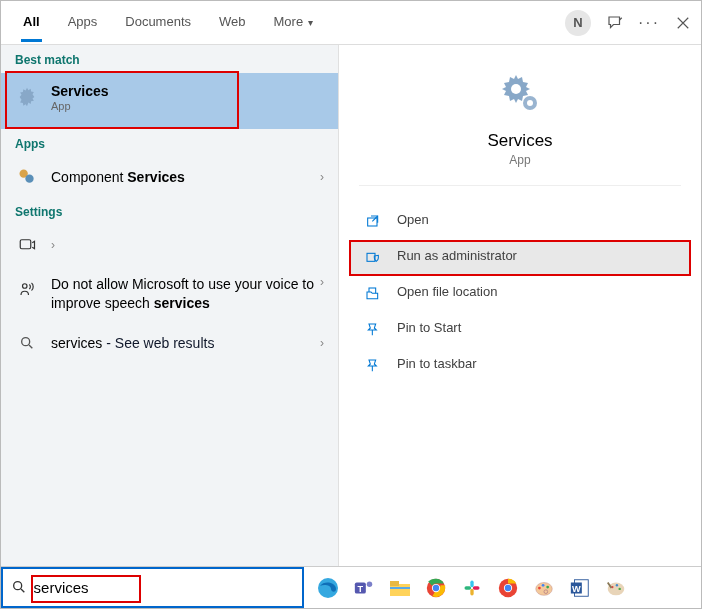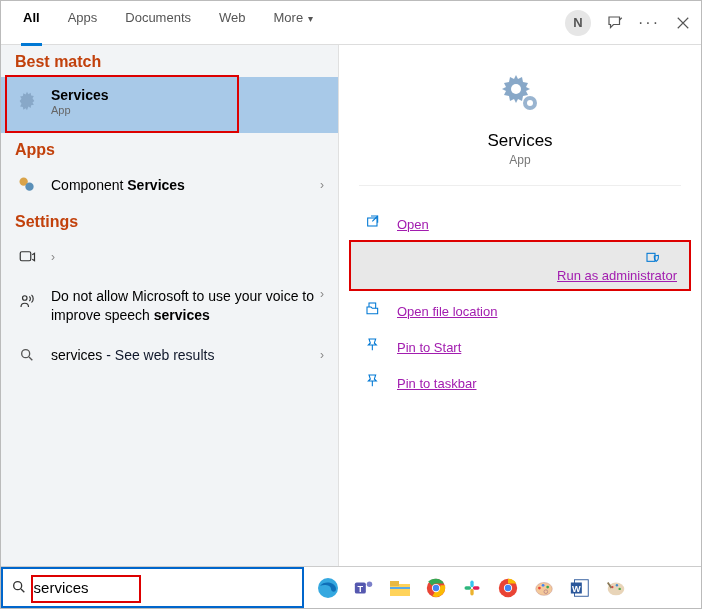--- a/index.html
+++ b/index.html
@@ -3,53 +3,53 @@
 <meta charset="utf-8">
 <style>
 * { margin: 0; padding: 0; box-sizing: border-box; font-family: "Segoe UI", sans-serif; }
 body { width: 702px; height: 609px; background: #fff; overflow: hidden; position: relative; }
 
 .container { width: 702px; height: 609px; border: 1px solid #bbb; display: flex; flex-direction: column; }
 
 
 .header { height: 44px; display: flex; align-items: center; padding: 0 8px; border-bottom: 1px solid #ddd; }
 .tabs { display: flex; gap: 0; }
-.tab { padding: 10px 14px 20px; font-size: 13px; color: #555; cursor: pointer; position: relative; }
+.tab { padding: 10px 14px 12px; font-size: 13px; color: #555; cursor: pointer; position: relative; }
 .tab.active { color: #000; font-weight: 600; }
 .tab.active::after { content:""; position:absolute; left:12px; right:12px; bottom:-1px; height:3px; background:#0078d4; }
 .tab .chev { font-size: 10px; margin-left: 2px; }
 .header-right { margin-left: auto; display: flex; align-items: center; gap: 14px; }
 .avatar { width: 26px; height: 26px; border-radius: 50%; background: #e6e6e6; color:#555; display:flex; align-items:center; justify-content:center; font-size:13px; font-weight:600;}
 .hicon { width: 20px; height: 20px; color:#555; display:flex; align-items:center; justify-content:center; cursor:pointer; }
 
 .body { flex:1; display:flex; min-height:0; }
 
 
 .left { width: 338px; background:#f2f4f6; border-right:1px solid #e0e0e0; display:flex; flex-direction:column; }
-.section-label { font-size:16px; font-weight:600; color:#c2410c; padding: 8px 14px 6px; }
+.section-label { font-size:12px; font-weight:600; color:#0f766e; padding: 8px 14px 6px; }
 .result { display:flex; align-items:center; padding: 8px 14px; cursor:pointer; position:relative; }
 .result .ricon { width:24px; height:24px; margin-right:12px; display:flex; align-items:center; justify-content:center; flex-shrink:0; }
 .result .rtext { flex:1; font-size:14px; color:#000; }
 .result .rsub { font-size:11px; color:#666; margin-top:1px; }
 .result .chev-r { color:#888; font-size:12px; }
 .result.selected { background:#a8c9e8; }
 .result.two-line { align-items:flex-start; padding-top:10px; padding-bottom:10px; }
 .result.two-line .ricon { margin-top:2px; }
 .hlred { position:absolute; border:2px solid #d00; pointer-events:none; }
 
 
 .right { flex:1; background:#fff; padding-top:24px; }
 .app-card { display:flex; flex-direction:column; align-items:center; padding-bottom:18px; border-bottom:1px solid #eee; margin: 0 20px 10px; }
 .app-icon-lg { width:48px; height:48px; }
 .app-title { font-size:17px; margin-top:14px; }
 .app-sub { font-size:12px; color:#777; margin-top:2px; }
 .actions { padding: 8px 10px; }
-.action { display:flex; align-items:flex-end; padding:8px 14px; font-size:13px; color:#a21caf; cursor:pointer; position:relative;text-decoration:underline; }
+.action { display:flex; align-items:flex-start; padding:8px 14px; font-size:13px; color:#404040; cursor:pointer; position:relative; }
 .action .aicon { width:20px; height:20px; margin-right:14px; display:flex; align-items:center; justify-content:center; color:#0078d4; }
-.action.hovered { background:#e8e8e8;flex-direction:column; }
+.action.hovered { background:#e8e8e8; }
 
 
 .bottom { height: 42px; border-top:1px solid #ccc; display:flex; align-items:center; background:#fff; }
 .searchbox { flex:0 0 303px; height:100%; display:flex; align-items:center; border:2px solid #0066cc; padding:0 8px; }
 .searchbox .sicon { width:18px; height:18px; margin-right:6px; color:#333; }
 .searchbox input { border:none; outline:none; font-size:15px; width:100%; }
 .taskbar { flex:1; display:flex; align-items:center; gap:8px; padding-left:10px; }
 .tbicon { width:28px; height:28px; display:flex; align-items:center; justify-content:center; font-size:18px; cursor:pointer; }
 
 .gear-svg { fill:#88a8c8; }

